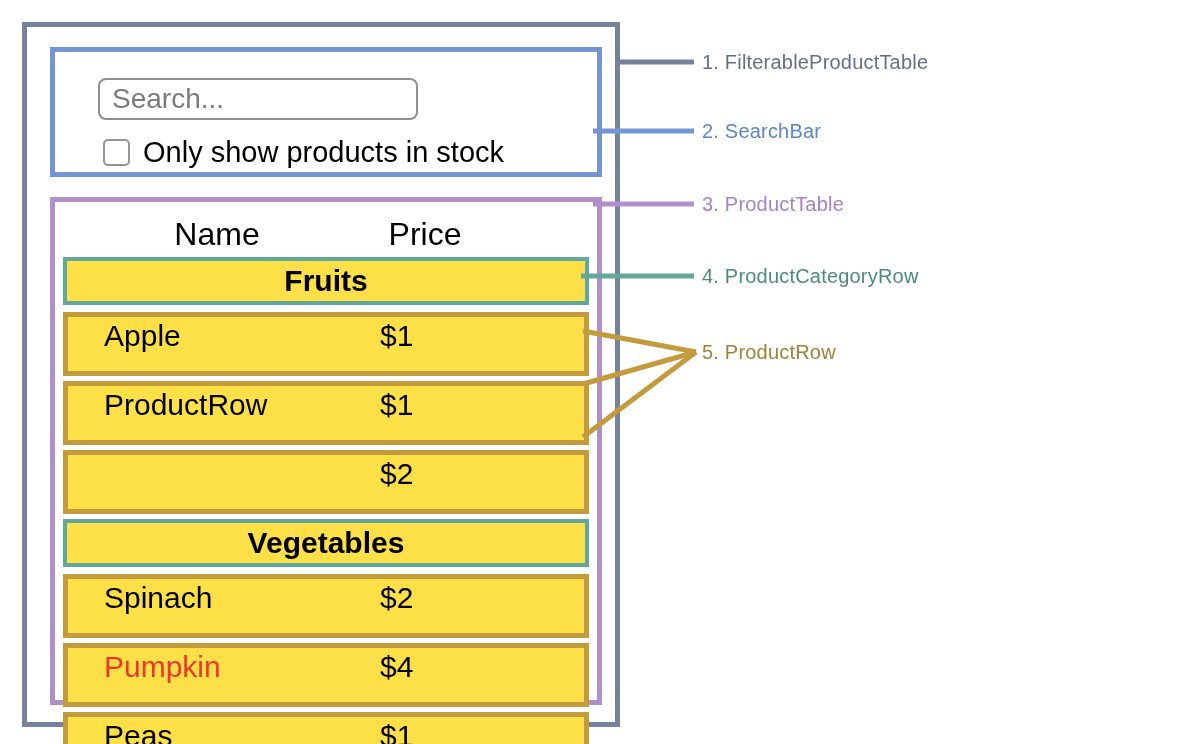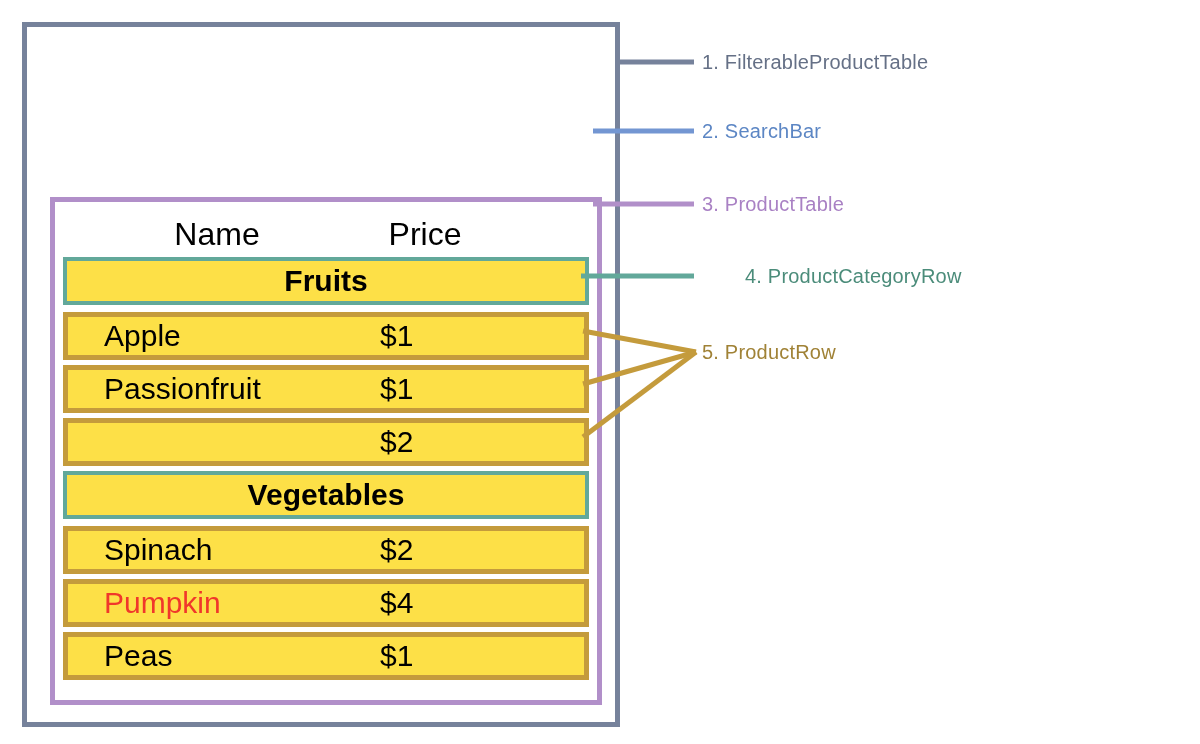--- a/index.html
+++ b/index.html
@@ -36,21 +36,21 @@
   .table-header{position:relative;height:46px;margin-top:9px;}
   .col-h{position:absolute;transform:translateX(-50%);font-size:32px;font-weight:normal;color:#000;line-height:46px;white-space:nowrap;}
   .col-h.name-h{left:162px;}
   .col-h.price-h{left:370px;}
   .rows{margin:0 8px;}
   .row{box-sizing:border-box;position:relative;background:#fde047;}
   .category-row{
     height:48px;border:4px solid var(--category-border);margin-bottom:7px;
     text-align:center;font-size:30px;font-weight:bold;line-height:40px;color:#000;
   }
-  .product-row{height:48px;border:5px solid var(--row-border);margin-bottom:5px;}
+  .product-row{height:64px;border:5px solid var(--row-border);margin-bottom:5px;}
   .product-row .cell{position:absolute;top:0;line-height:38px;font-size:30px;color:#000;white-space:nowrap;}
   .product-row .name{left:36px;}
   .product-row .price{left:312px;}
   .section-gap{margin-top:4px;}
   .out-of-stock{color:var(--out-of-stock) !important;}
 
   
   .connectors{position:absolute;left:0;top:0;width:1200px;height:744px;pointer-events:none;}
 
   
@@ -59,38 +59,45 @@
     font-size:20px;font-weight:500;letter-spacing:0.2px;white-space:nowrap;
   }
 </style>
 </head>
 <body>
 
 <div class="canvas">
 
   <div class="box outer-box">
 
+    <div class="box searchbar-box" style="left:23px;top:20px;">
+      <input class="search-input" type="text" placeholder="Search..." style="">
+      <div class="checkbox-row">
+        <span class="checkbox"></span>
+        <span class="checkbox-label">Only show products in stock</span>
+      </div>
+    </div>
 
     <div class="box table-box" style="left:23px;top:170px;">
       <div class="table-header">
         <span class="col-h name-h">Name</span>
         <span class="col-h price-h">Price</span>
       </div>
       <div class="rows">
 
         <div class="row category-row">
           <span>Fruits</span>
         </div>
 
         <div class="row product-row">
           <span class="cell name">Apple</span>
           <span class="cell price">$1</span>
         </div>
         <div class="row product-row">
-          <span class="cell name">Passionfruit</span>
+          <span class="cell name">ProductRow</span>
           <span class="cell price">$1</span>
         </div>
         <div class="row product-row">
           <span class="cell price">$2</span>
         </div>
 
         <div class="row category-row section-gap">
           <span>Vegetables</span>
         </div>
 
@@ -117,16 +124,16 @@
     <line x1="593" y1="204" x2="694" y2="204" stroke="var(--table-border)" stroke-width="5"></line>
     <line x1="581" y1="276" x2="694" y2="276" stroke="var(--category-border)" stroke-width="5"></line>
     <line x1="583" y1="331" x2="696" y2="352" stroke="var(--row-border)" stroke-width="5"></line>
     <line x1="583" y1="384" x2="696" y2="352" stroke="var(--row-border)" stroke-width="5"></line>
     <line x1="583" y1="437" x2="696" y2="352" stroke="var(--row-border)" stroke-width="5"></line>
   </svg>
 
   <div class="legend-item" style="top: 42px; color: rgb(101, 112, 134);">1. FilterableProductTable</div>
   <div class="legend-item" style="top: 111px; color: rgb(92, 134, 196);">2. SearchBar</div>
   <div class="legend-item" style="top: 184px; color: rgb(169, 129, 196);">3. ProductTable</div>
-  <div class="legend-item" style="top: 256px; color: rgb(75, 140, 122); margin-left: 43px;">4. ProductCategoryRow</div>
+  <div class="legend-item" style="top: 256px; color: rgb(75, 140, 122);">4. ProductCategoryRow</div>
   <div class="legend-item" style="top: 332px; color: rgb(160, 130, 54);">5. ProductRow</div>
 
 </div>
 
 </body></html>

